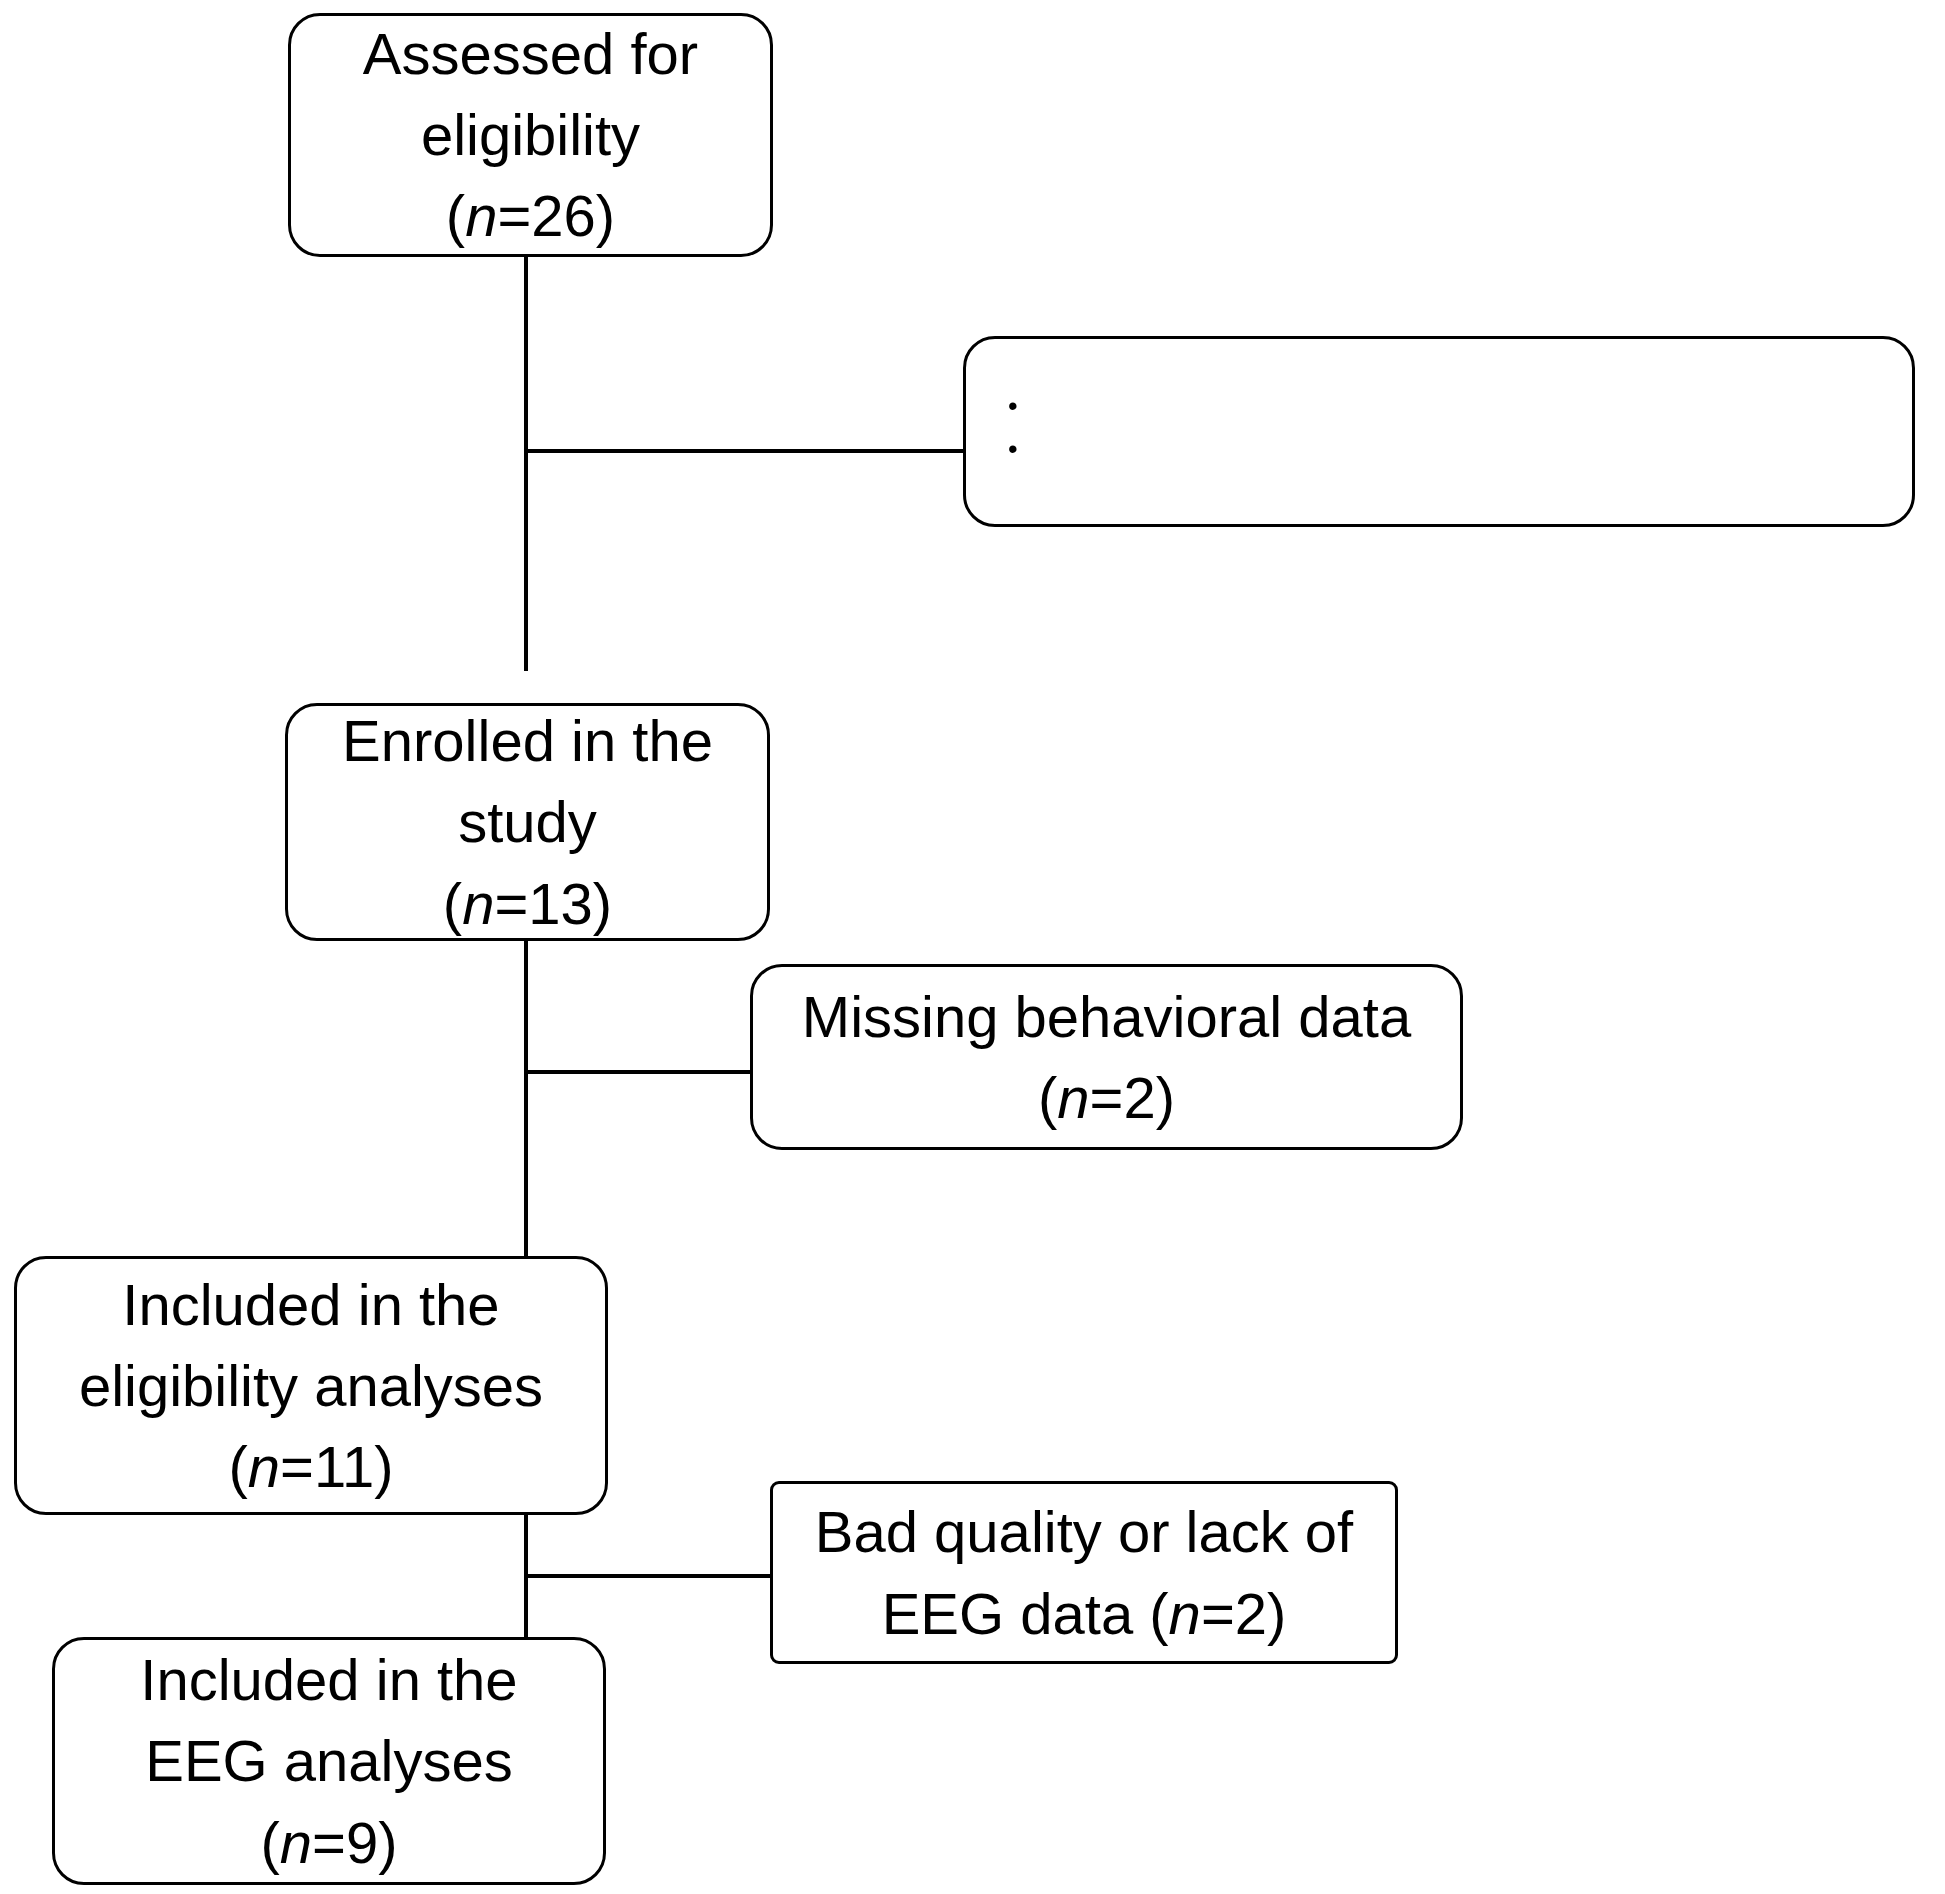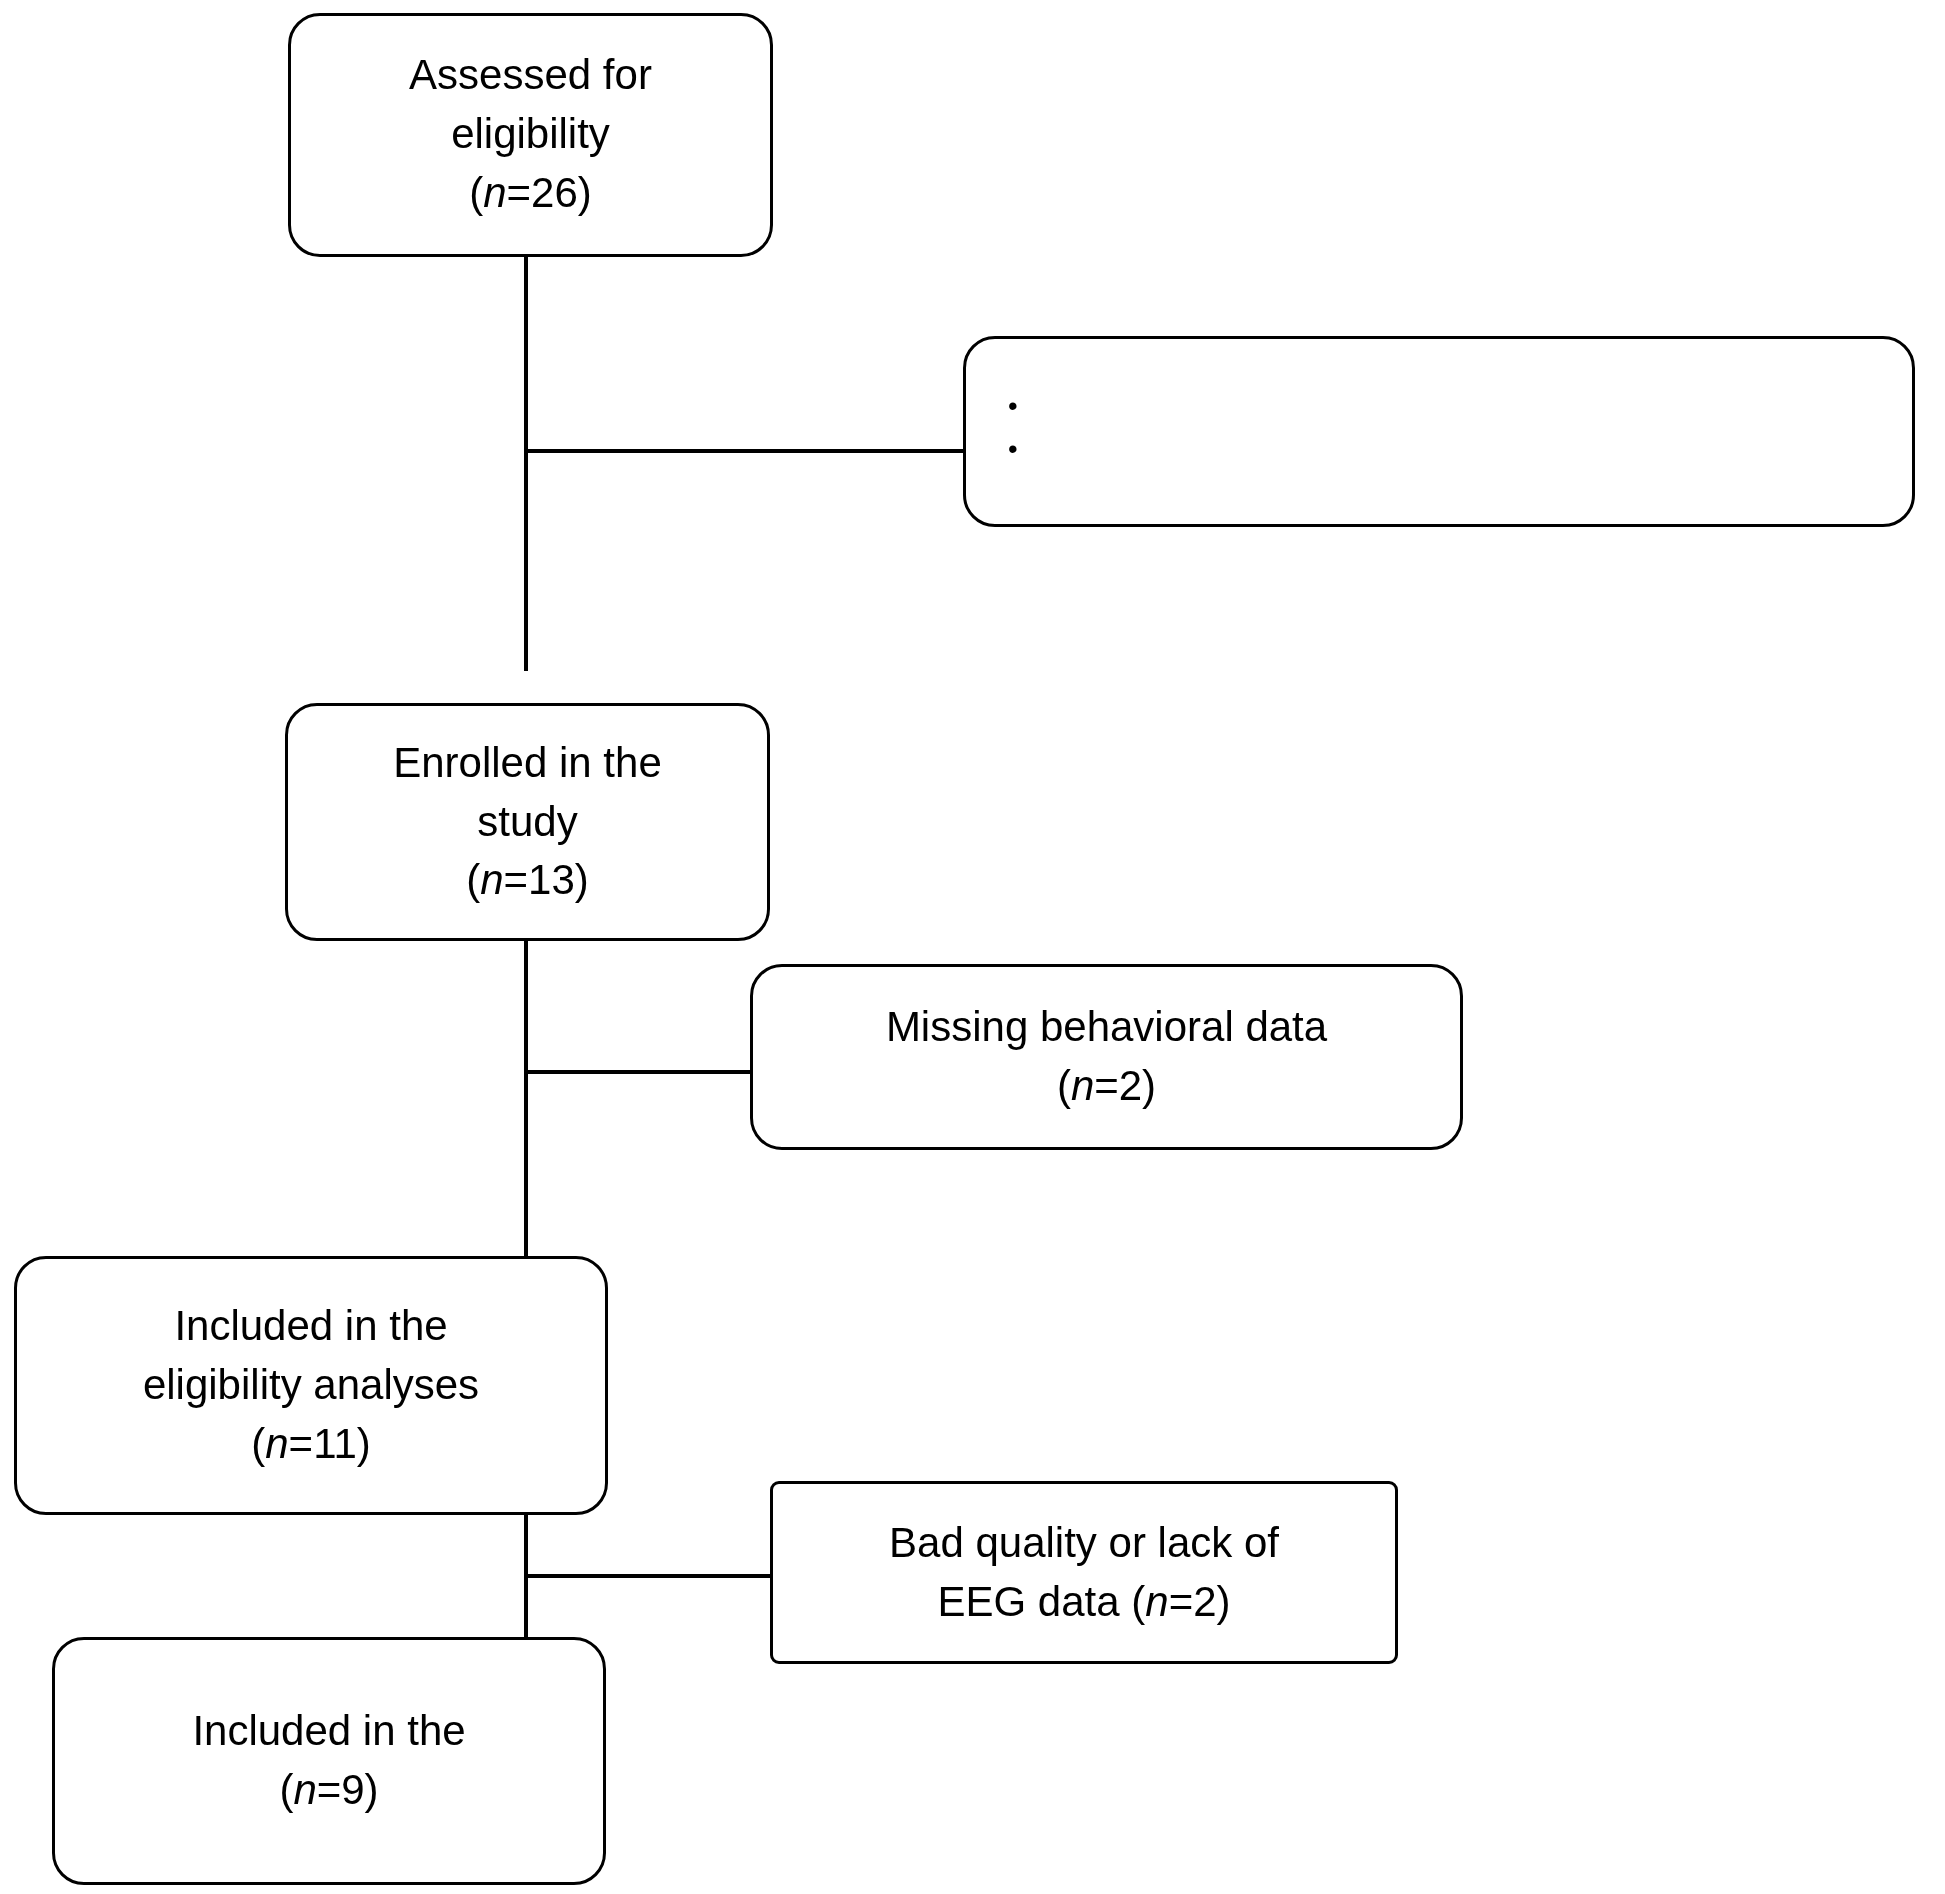--- a/index.html
+++ b/index.html
@@ -14,21 +14,21 @@
   .v{position:absolute;width:3.5px;background:#000;}
   .h{position:absolute;height:3.5px;background:#000;}
   
   .node{
     position:absolute;
     background:#ffffff;
     border:3.5px solid #000000;
     border-radius:32px;
     display:flex;flex-direction:column;
     justify-content:center;align-items:center;
-    font-size:42px;line-height:1.40;
+    font-size:58px;line-height:1.40;
     box-sizing:border-box;
   }
   .node .line{white-space:nowrap;}
   .it{font-style:italic;}
   
   .bullets{
     align-items:stretch;
     padding:21px 28px 21px 42px;
     font-size:53px;line-height:1.58;
     text-align:left;
@@ -85,17 +85,18 @@
     <div class="line"><span>(</span><span class="it">n</span><span>=11)</span></div>
   </div>
 
   <div class="node" style="left:770px;top:1481px;width:628px;height:183px;border-radius:9px;">
     <div class="line">Bad quality or lack of</div>
     <div class="line"><span>EEG data </span><span>(</span><span class="it">n</span><span>=2)</span></div>
   </div>
 
   <div class="node" style="left:52px;top:1637px;width:554px;height:248px;">
     <div class="line">Included in the</div>
+    <div class="line">EEG analyses</div>
     <div class="line"><span>(</span><span class="it">n</span><span>=9)</span></div>
   </div>
 
 </div>
 
 
 </body></html>

